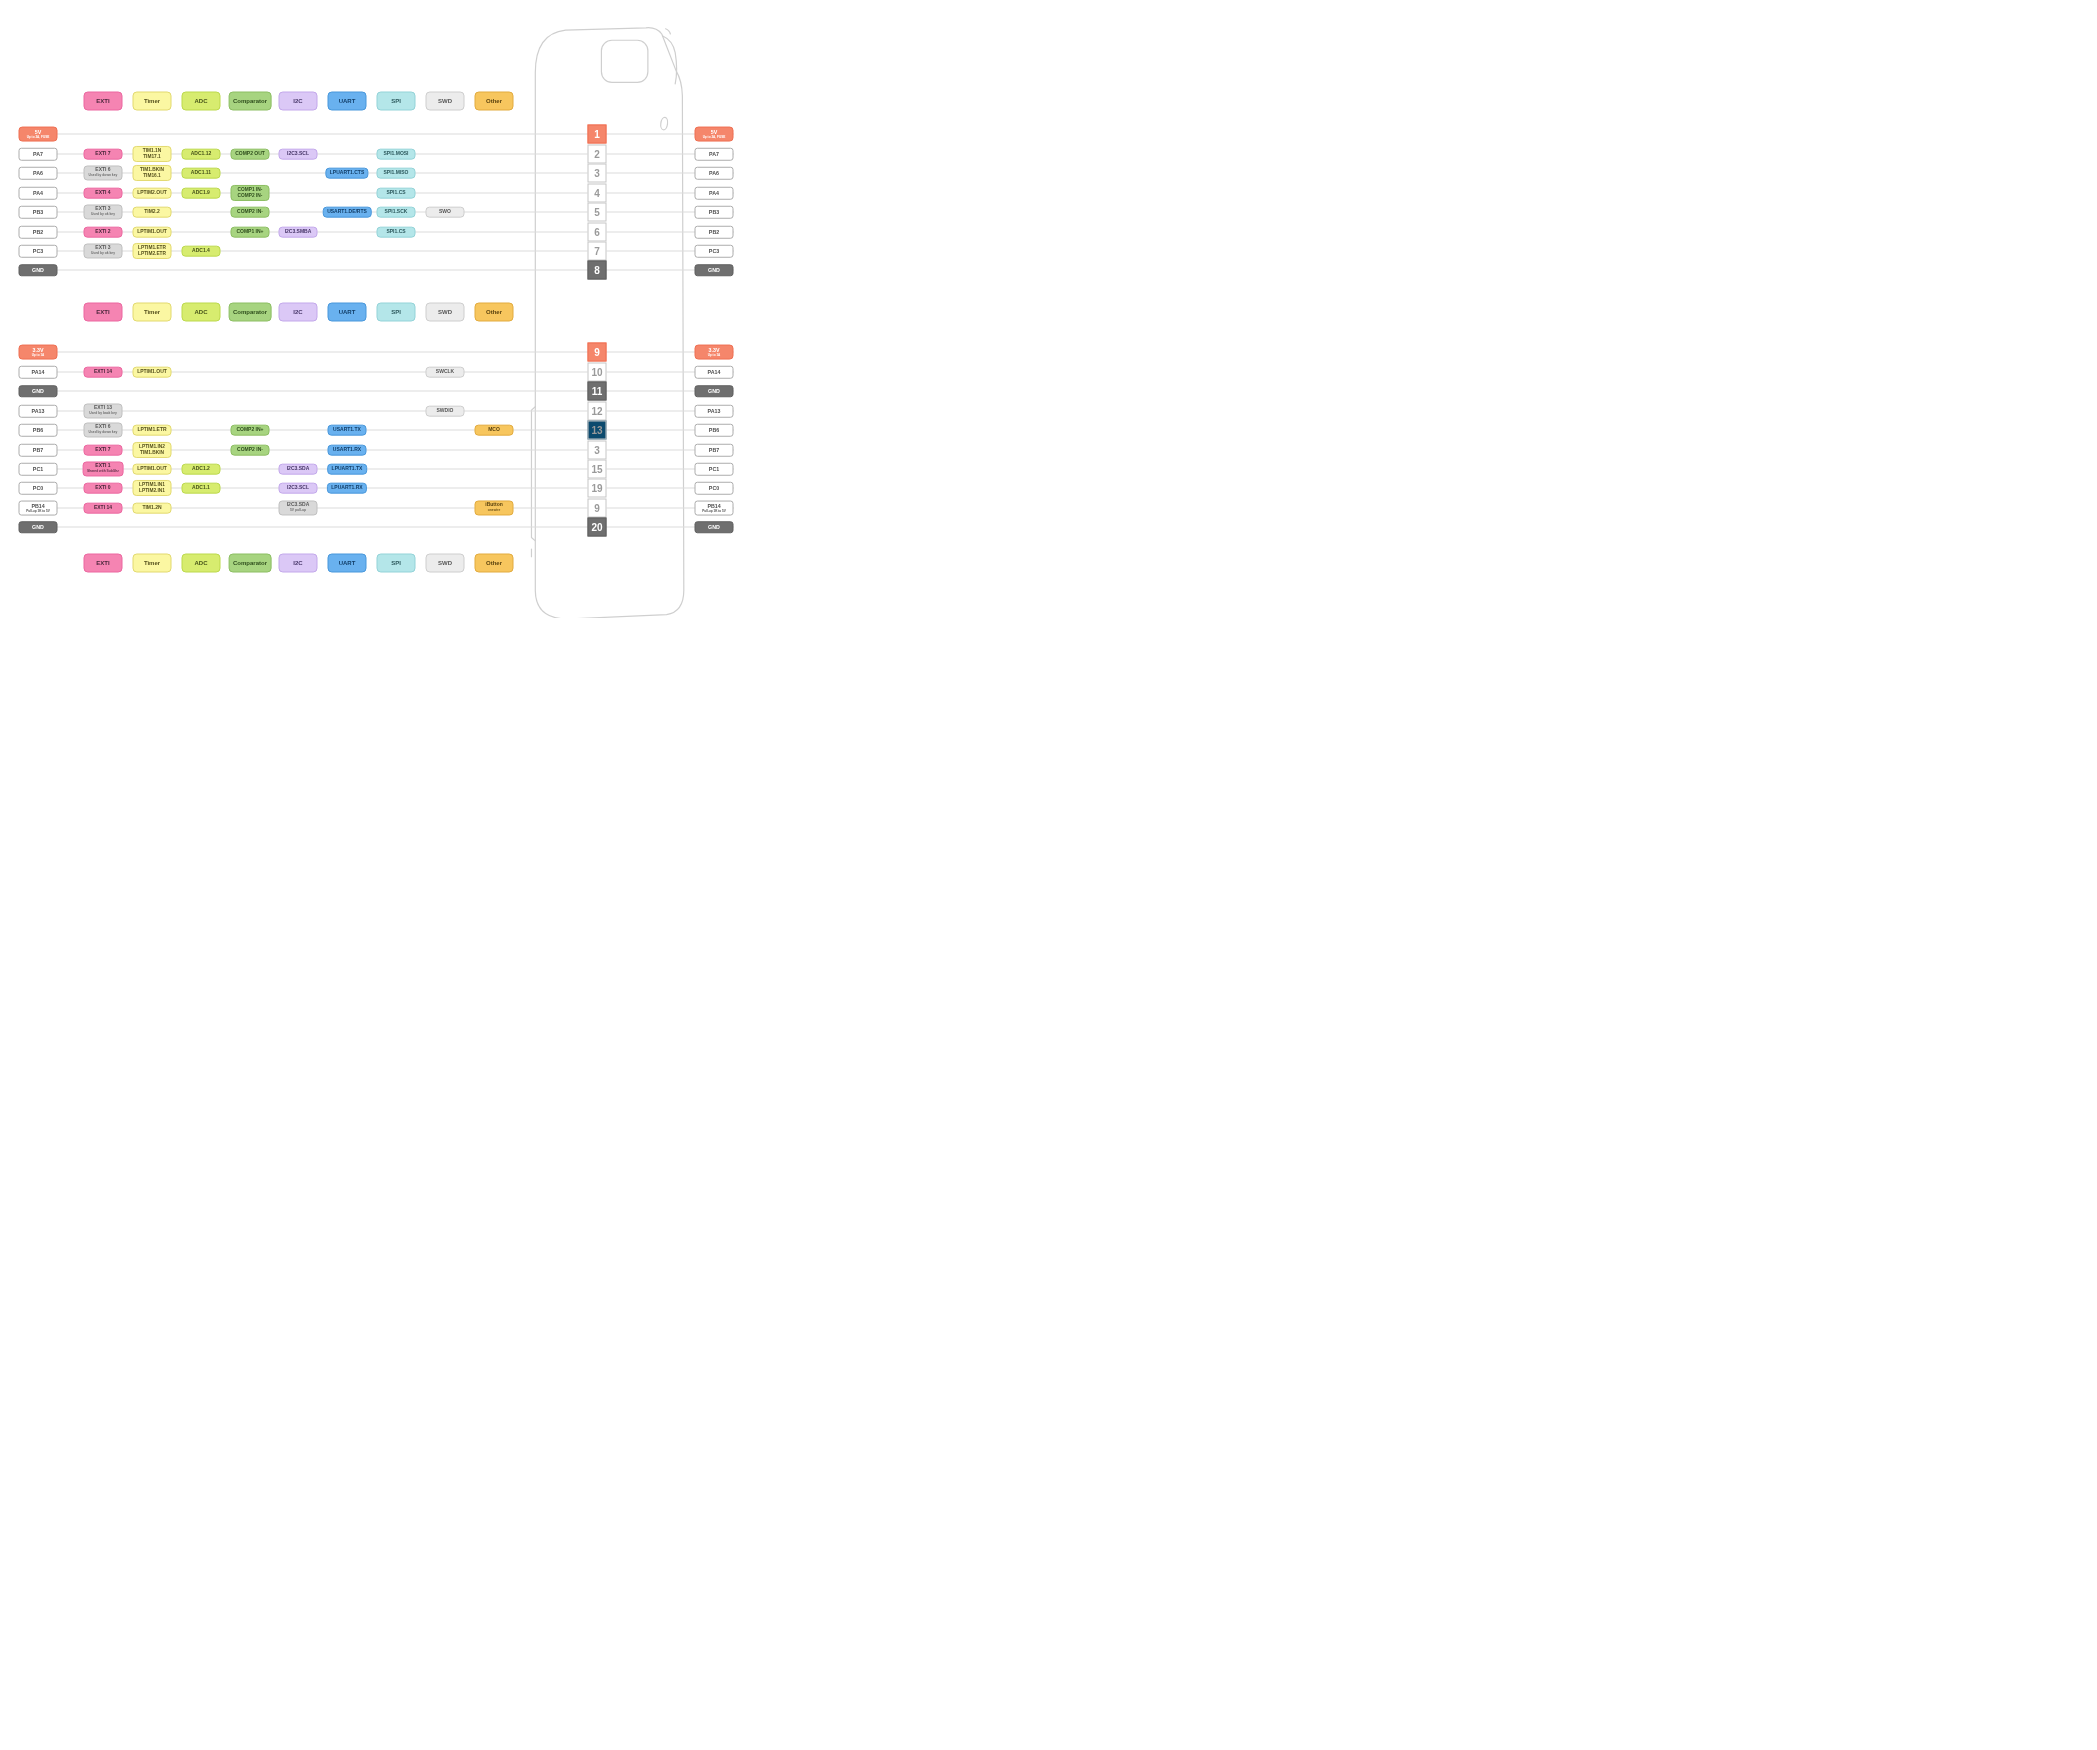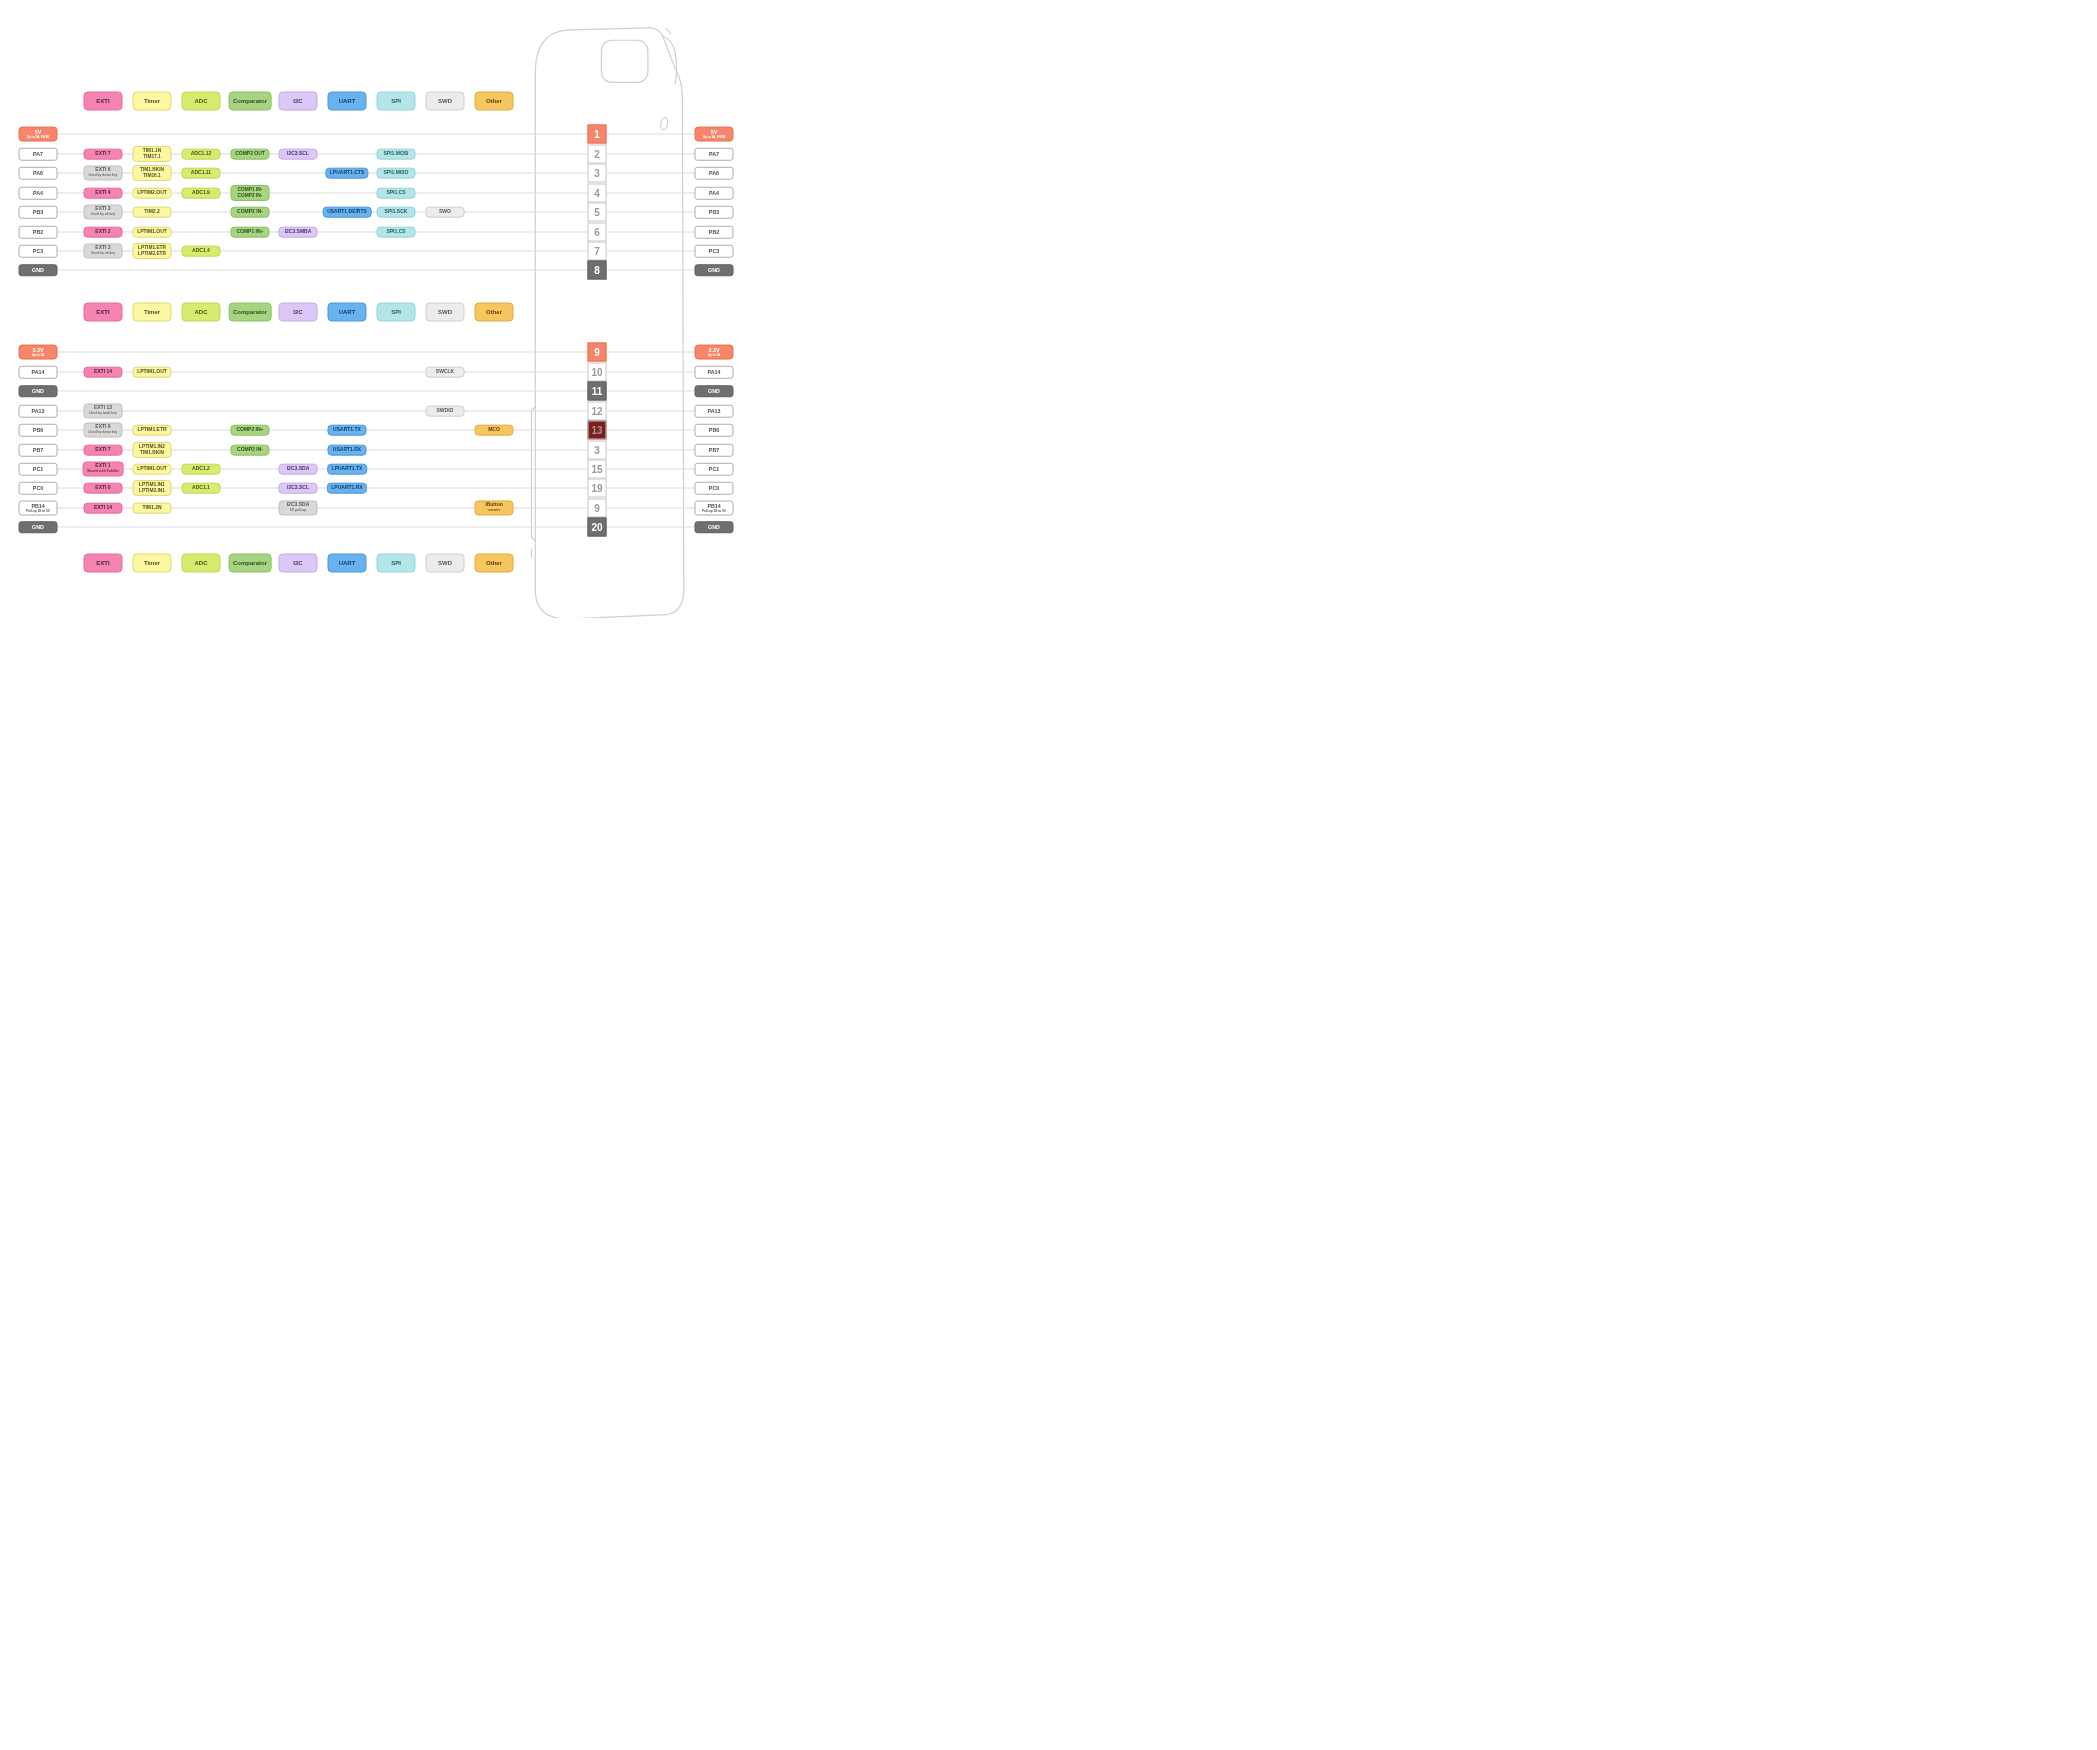--- a/index.html
+++ b/index.html
@@ -414,21 +414,21 @@
     <div class="badge" style="background: rgb(236, 236, 236); border-color: rgb(206, 206, 206); color: rgb(86, 86, 86); left: 445px; top: 411px;">
       <span class="l1">SWDIO</span>
     </div>
     <div class="row-line" style="top: 430px;"></div>
     <div class="endbox port" style="background: rgb(255, 255, 255); border-color: rgb(172, 172, 172); color: rgb(78, 78, 78); left: 38px; top: 430px;">
       <span class="l1">PB6</span>
     </div>
     <div class="endbox port" style="background: rgb(255, 255, 255); border-color: rgb(172, 172, 172); color: rgb(78, 78, 78); left: 714px; top: 430px;">
       <span class="l1">PB6</span>
     </div>
-    <div class="pin-num pin" style="background: #7f1d1d; border-color: rgb(198, 198, 198); color: rgb(154, 154, 154); left: 597px; top: 430px;">
+    <div class="pin-num pin" style="background: #0c4a6e; border-color: rgb(198, 198, 198); color: rgb(154, 154, 154); left: 597px; top: 430px;">
       <span>13</span>
     </div>
     <div class="badge" style="background: rgb(217, 217, 217); border-color: rgb(192, 192, 192); color: rgb(90, 90, 90); left: 103px; top: 430px;">
       <span class="l1">EXTI 6</span>
       <span class="sub">Used by down key</span>
     </div>
     <div class="badge" style="background: rgb(251, 247, 162); border-color: rgb(226, 217, 111); color: rgb(86, 81, 30); left: 152px; top: 430px;">
       <span class="l1">LPTIM1.ETR</span>
     </div>
     <div class="badge" style="background: rgb(167, 212, 128); border-color: rgb(140, 190, 98); color: rgb(47, 78, 29); left: 250px; top: 430px;">

